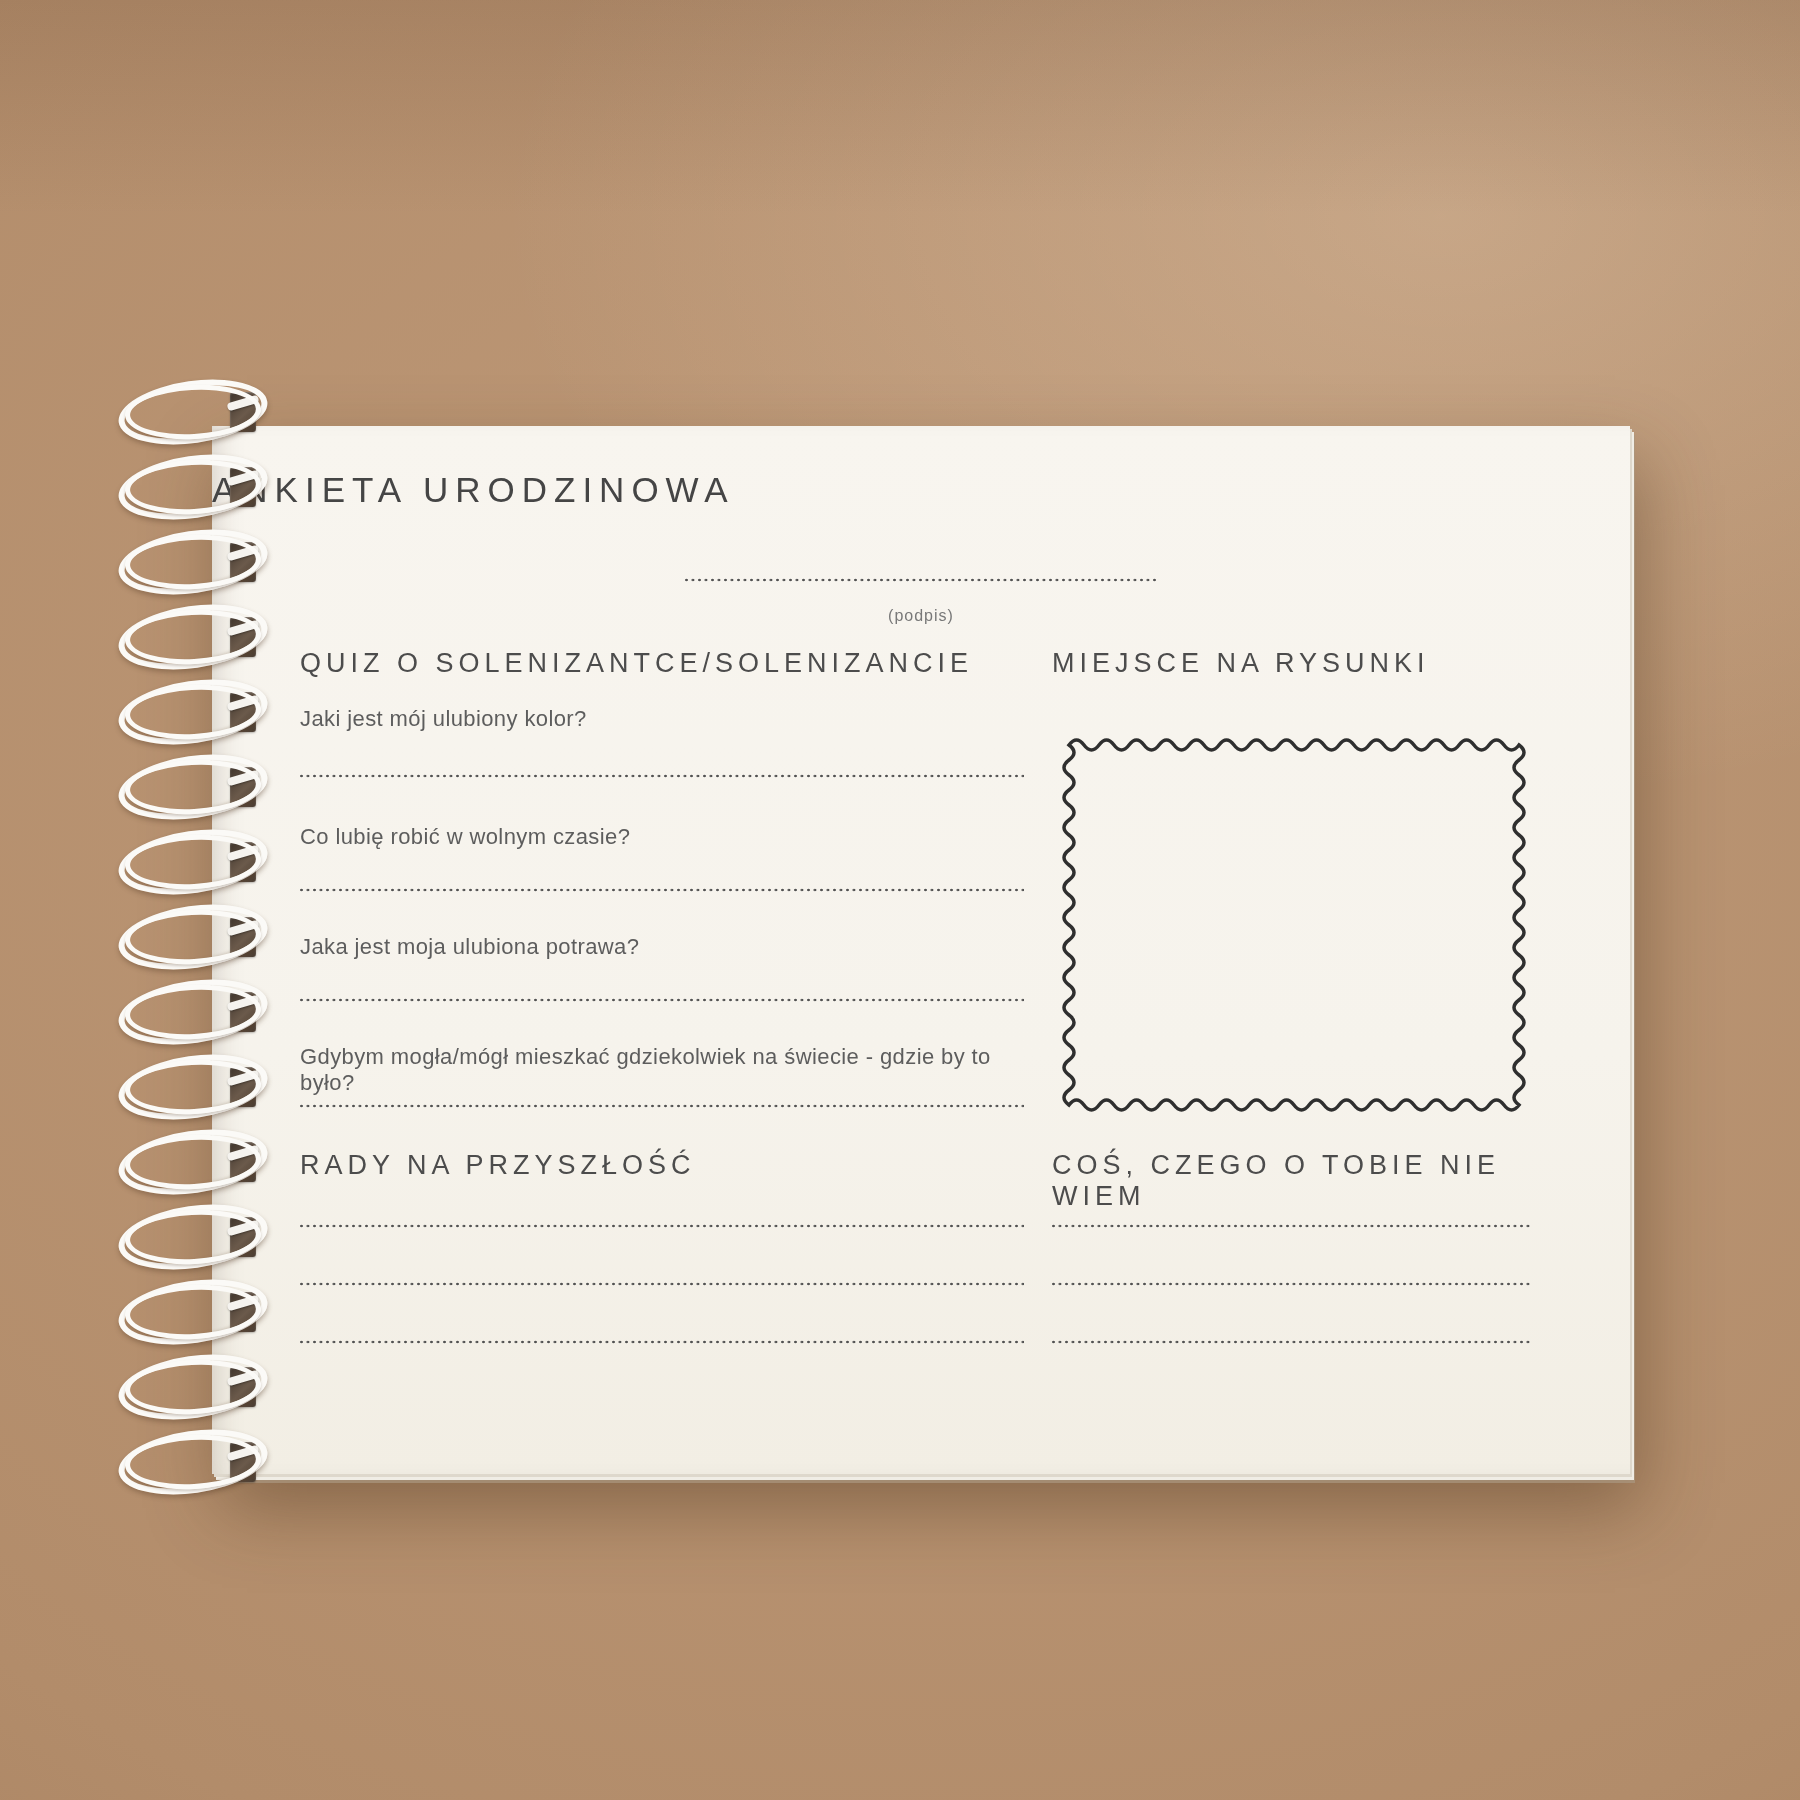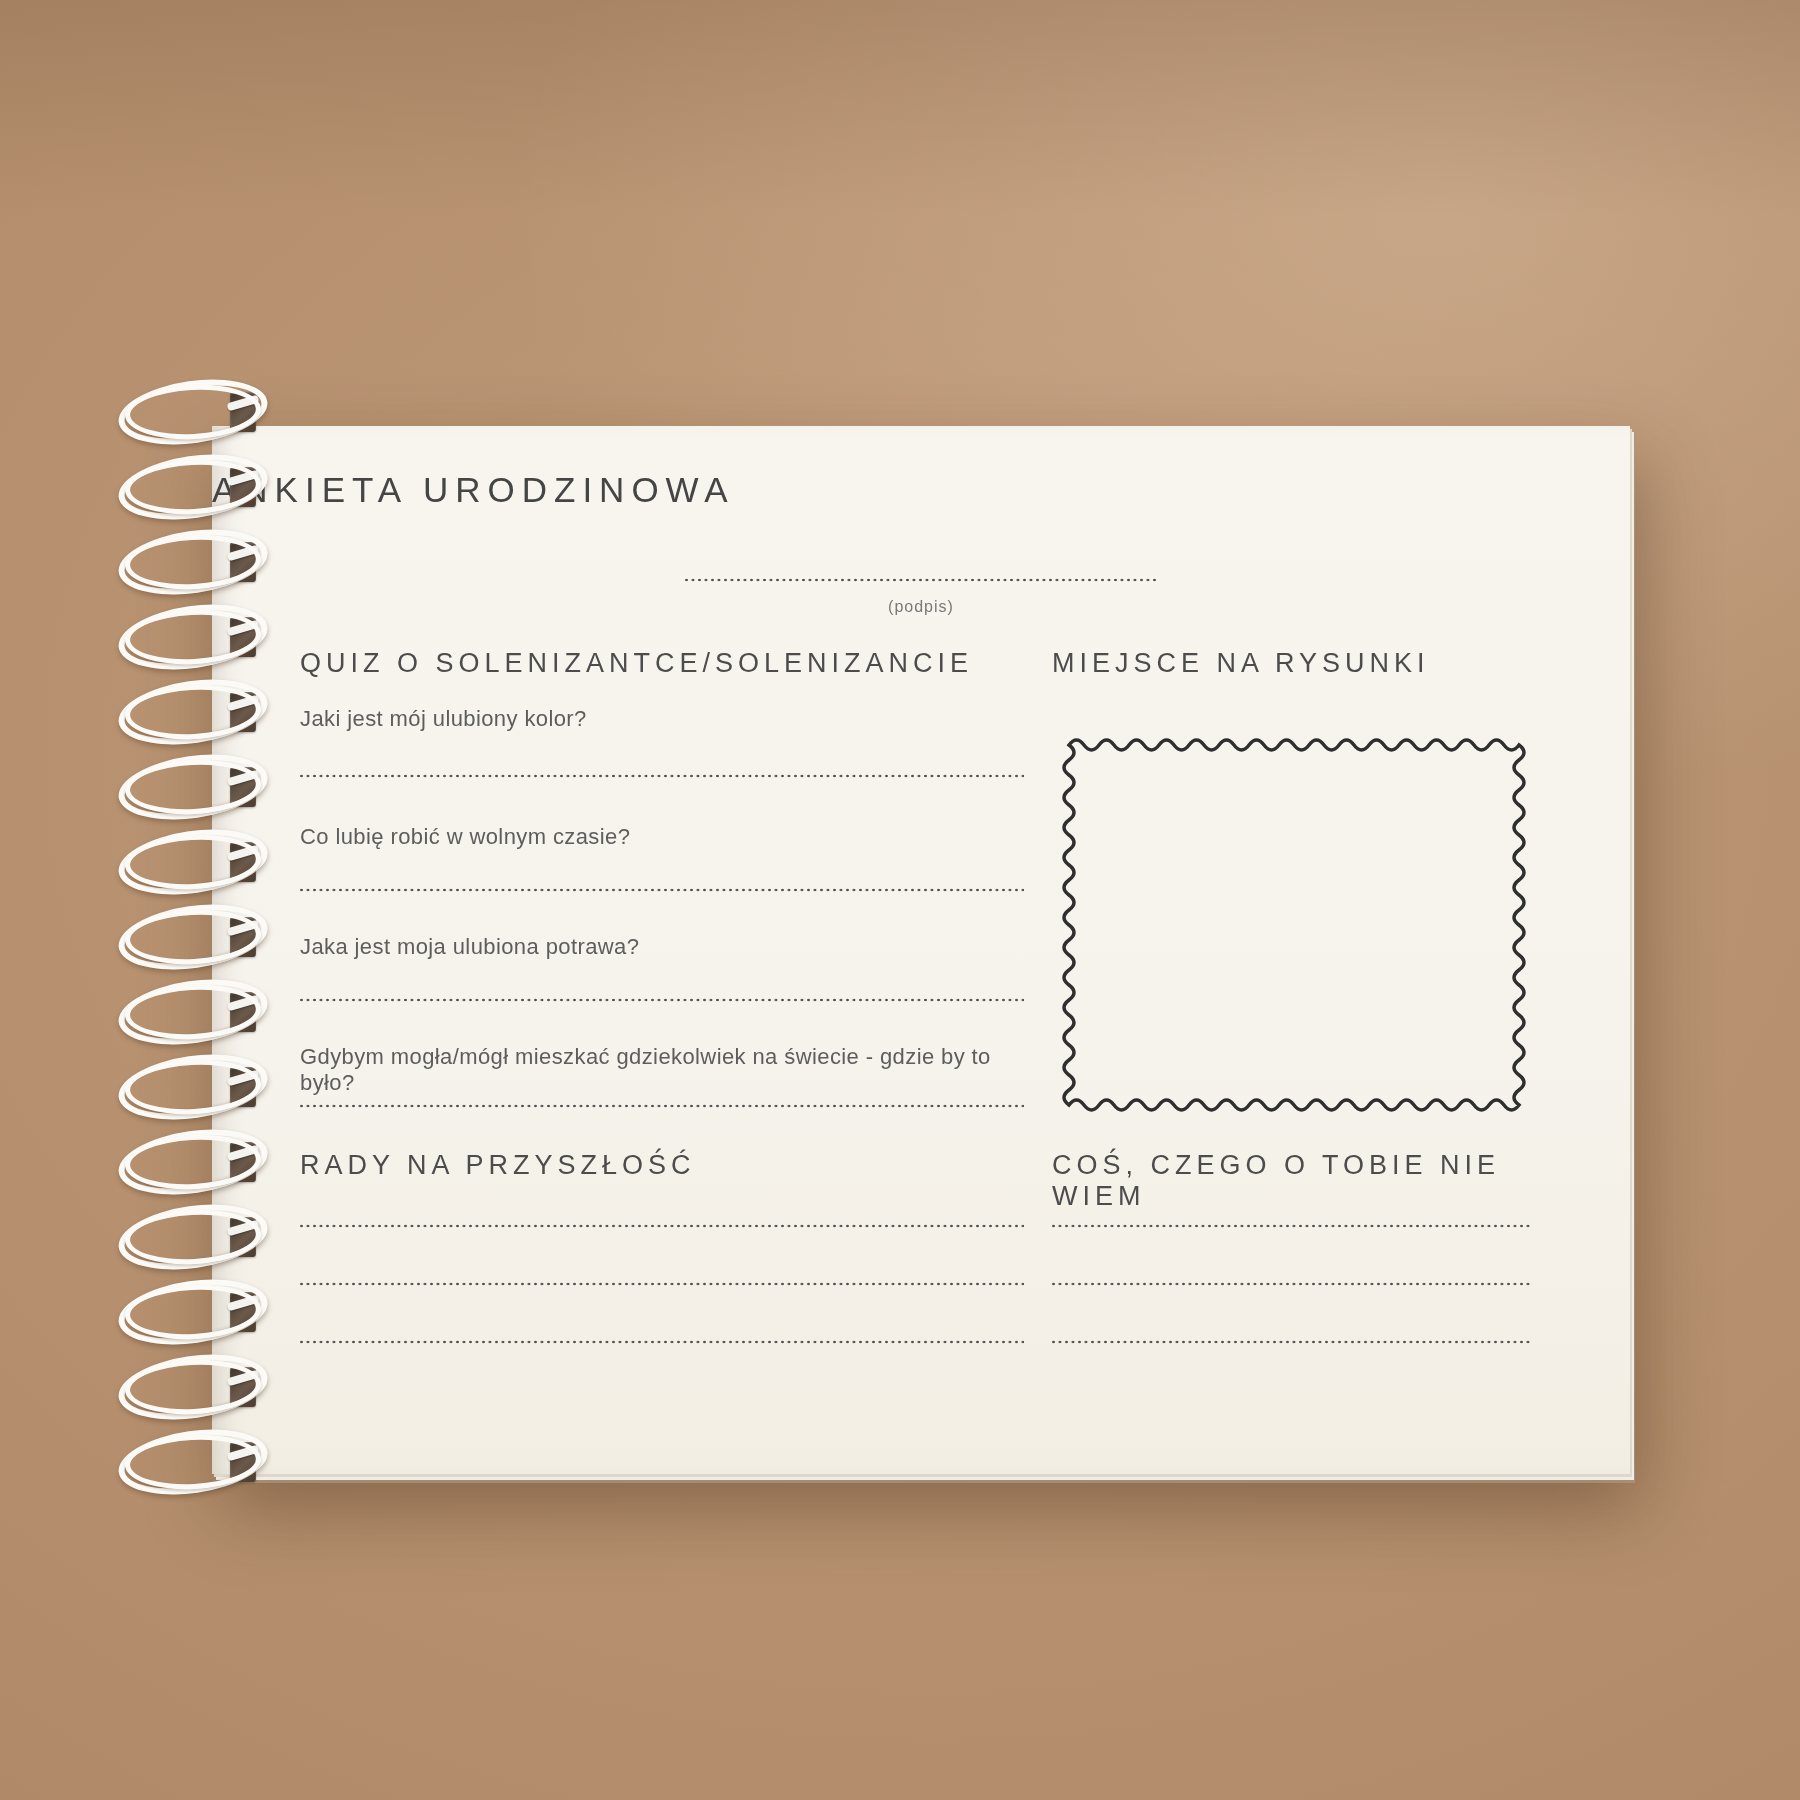--- a/index.html
+++ b/index.html
@@ -31,21 +31,21 @@
     font-size:35px;font-weight:400;letter-spacing:7px;color:#454545;
   }
   .sig-wrap{position:absolute;top:152px;left:0;width:100%;}
   .dotline{
     height:4px;background-repeat:repeat-x;
     background-image:radial-gradient(circle at 1.6px 2px,#525252 1.15px,rgba(0,0,0,0) 1.6px);
     background-size:6.5px 4px;
   }
   .sig-line{width:472px;margin:0 auto;}
   .sig-caption{
-    margin-top:16px;text-align:center;font-size:16px;letter-spacing:1px;color:#787878;
+    margin-top:25px;text-align:center;font-size:16px;letter-spacing:1px;color:#787878;
   }
   .col{position:absolute;top:222px;}
   .col.left{left:88px;width:724px;}
   .col.right{left:840px;width:488px;}
   .heading{
     margin:0;font-size:27px;font-weight:400;letter-spacing:5px;color:#4c4c4c;
   }
   .q-label{
     position:absolute;left:0;font-size:22px;letter-spacing:.4px;color:#5d5d5d;
   }

